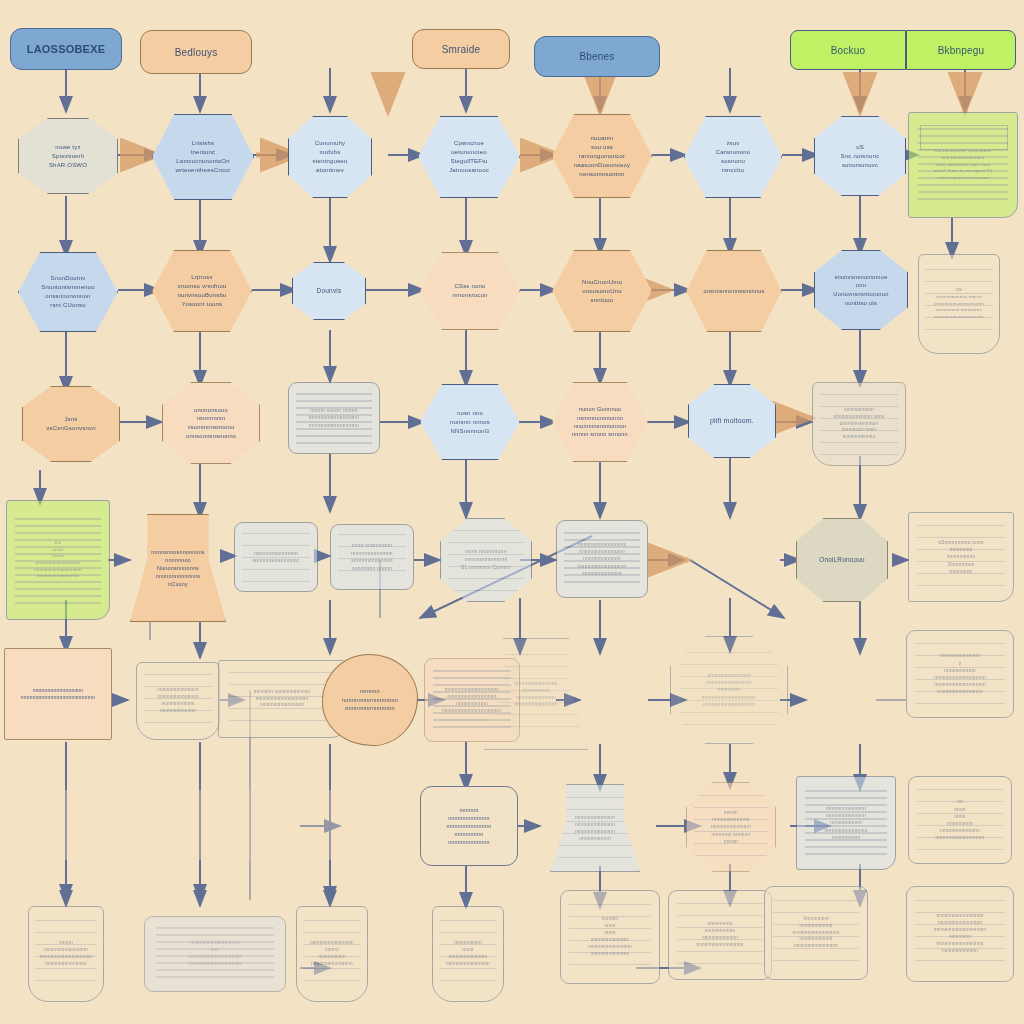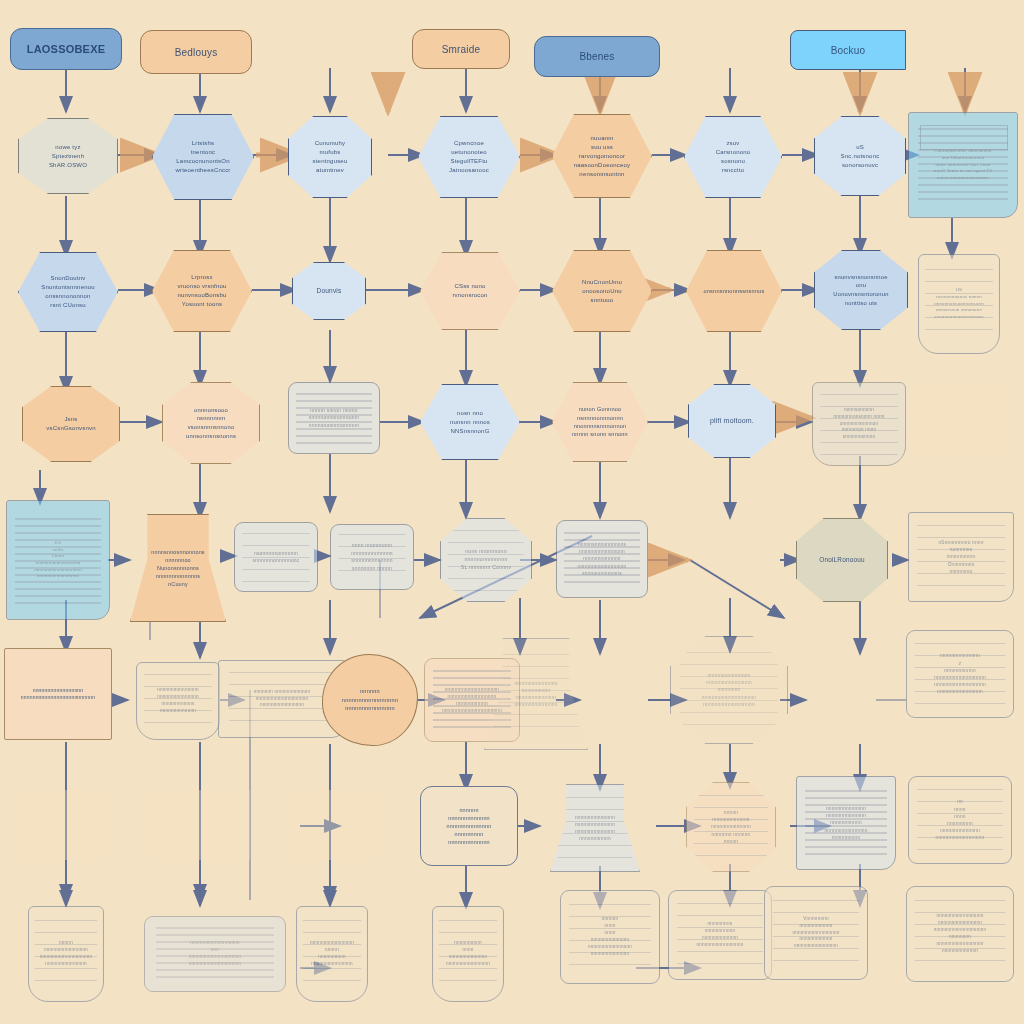--- a/index.html
+++ b/index.html
@@ -41,21 +41,21 @@
   .flask{border:1.3px solid #5a6a86;
        clip-path:polygon(18% 0,82% 0,82% 42%,100% 100%,0 100%,18% 42%);}
   .jar{border:1.3px solid #5a6a86;border-radius:6px 6px 20px 20px;}
   .circ{border:1.5px solid #4a5d80;border-radius:49% 51% 47% 53%/52% 48% 53% 47%;}
   .plain{border:none;}
 
   
   .f-blue-solid{background:#7ea8d2;border-color:#4a6b94;color:#24456f;}
   .f-blue{background:#c5d8ec;}
   .f-blue-pale{background:#d7e4f1;}
-  .f-lav{background:#7dd3fc;}
+  .f-lav{background:#bef264;}
   .f-orange{background:#f5cda2;border-color:#9b7b54;}
   .f-orange-pale{background:#f7dcc0;border-color:#a88a63;}
   .f-grey{background:#e3e0d4;border-color:#7e7f78;}
   .f-khaki{background:#ddd8c2;border-color:#8a8670;}
   .f-cream{background:#f2e3c8;border-color:#6d7a92;}
   .f-trans{background:rgba(244,226,196,.35);}
 
   .ghost{opacity:.55;}
   .ghost2{opacity:.38;}
 
@@ -221,20 +221,23 @@
     </div>
   <div class="node rrect f-orange" style="left:404px;top:29px;width:98px;height:40px;font-size:10px;margin-left:8px;">
     <span class="lbl">Smraide</span>
     </div>
   <div class="node rrect f-blue-solid" style="left:534px;top:36px;width:126px;height:41px;font-size:10px;">
     <span class="lbl">Bbenes</span>
     </div>
   <div class="node rrect f-lav" style="left:790px;top:30px;width:116px;height:40px;font-size:10px;border-radius:8px 0 0 8px;">
     <span class="lbl">Bockuo</span>
     </div>
+  <div class="node rrect f-lav" style="left:906px;top:30px;width:110px;height:40px;font-size:10px;border-radius:0 8px 8px 0;">
+    <span class="lbl">Bkbnpegu</span>
+    </div>
 
   <div class="node oct f-grey" style="left:18px;top:118px;width:100px;height:76px;font-size:6px;">
     <span class="lbl">nowe tyz<br>Spteztnenh<br>ShAR.OSWO</span>
     </div>
   <div class="node hex f-blue" style="left:152px;top:114px;width:102px;height:86px;font-size:6px;">
     <span class="lbl">Lrtstshs<br>tnentonc<br>LamcocnunontsOn<br>wrteoentheesCnccr</span>
     </div>
   <div class="node oct f-blue-pale" style="left:288px;top:116px;width:84px;height:82px;font-size:6px;">
     <span class="lbl">Cunumuhy<br>mufubs<br>stentnguseu<br>atumtmev</span>
     </div>

